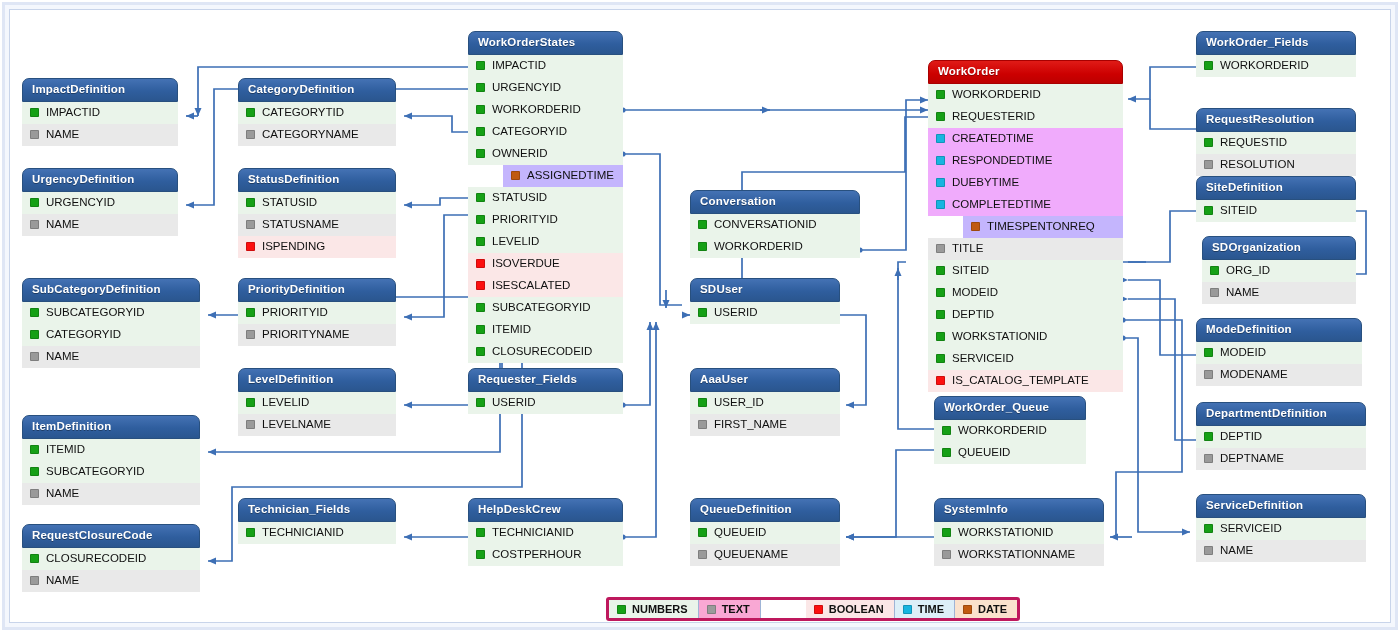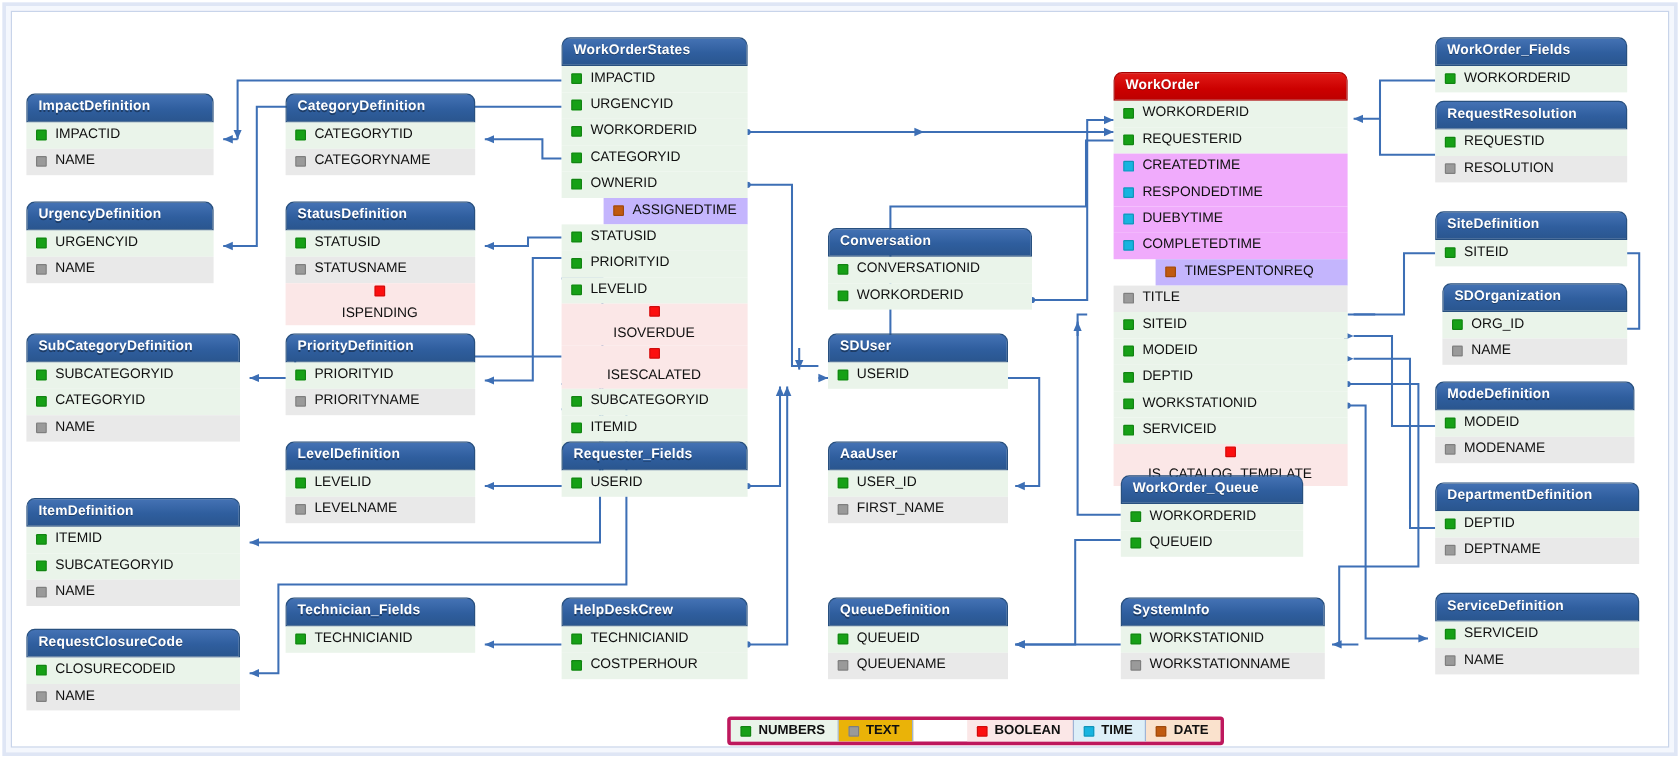--- a/index.html
+++ b/index.html
@@ -72,21 +72,21 @@
     flex:0 0 9px;
     border-radius:1px;
     box-shadow:inset 0 0 0 1px rgba(0,0,0,.18);
   }
   
   .t-num  .sw{background:#16a016;}
   .t-num        {background:#eaf4ea;}
   .t-text .sw{background:#9a9a9a;}
   .t-text       {background:#e9e9e9;}
   .t-bool .sw{background:#fc0f0f;}
-  .t-bool       {background:#fbe7e7;flex-direction:column;}
+  .t-bool       {background:#fbe7e7;}
   .t-time .sw{background:#17b4e0;}
   .t-time       {background:#f0abfc;}
   .t-date .sw{background:#c05a10;}
   .t-date       {background:#c4b5fd;margin-left:35px;}
 
   
   #legend{
     position:absolute;
     left:606px;top:597px;
     display:flex;
@@ -548,21 +548,21 @@
       </div>
       <div class="tbl" style="left: 1196px; top: 31px; width: 160px;">
         <div class="hdr">WorkOrder_Fields</div>
         <div class="body">
           <div class="row t-num">
             <span class="sw"></span>
             <span>WORKORDERID</span>
           </div>
         </div>
       </div>
-      <div class="tbl" style="left: 1196px; top: 84px; width: 160px;">
+      <div class="tbl" style="left: 1196px; top: 108px; width: 160px;">
         <div class="hdr">RequestResolution</div>
         <div class="body">
           <div class="row t-num">
             <span class="sw"></span>
             <span>REQUESTID</span>
           </div>
           <div class="row t-text">
             <span class="sw"></span>
             <span>RESOLUTION</span>
           </div>
@@ -629,21 +629,21 @@
           </div>
         </div>
       </div>
     </div>
 
   <div id="legend">
       <div class="lg" style="background: rgb(234, 244, 234);">
         <span class="sw" style="background: rgb(22, 160, 22);"></span>
         <span>NUMBERS</span>
       </div>
-      <div class="lg" style="background: #eab308;">
+      <div class="lg" style="background: #f9a8d4;">
         <span class="sw" style="background: rgb(154, 154, 154);"></span>
         <span>TEXT</span>
       </div>
       <div class="lg" style="background: rgb(251, 231, 231); margin-left: 45px;">
         <span class="sw" style="background: rgb(252, 15, 15);"></span>
         <span>BOOLEAN</span>
       </div>
       <div class="lg" style="background: rgb(221, 239, 248);">
         <span class="sw" style="background: rgb(23, 180, 224);"></span>
         <span>TIME</span>

